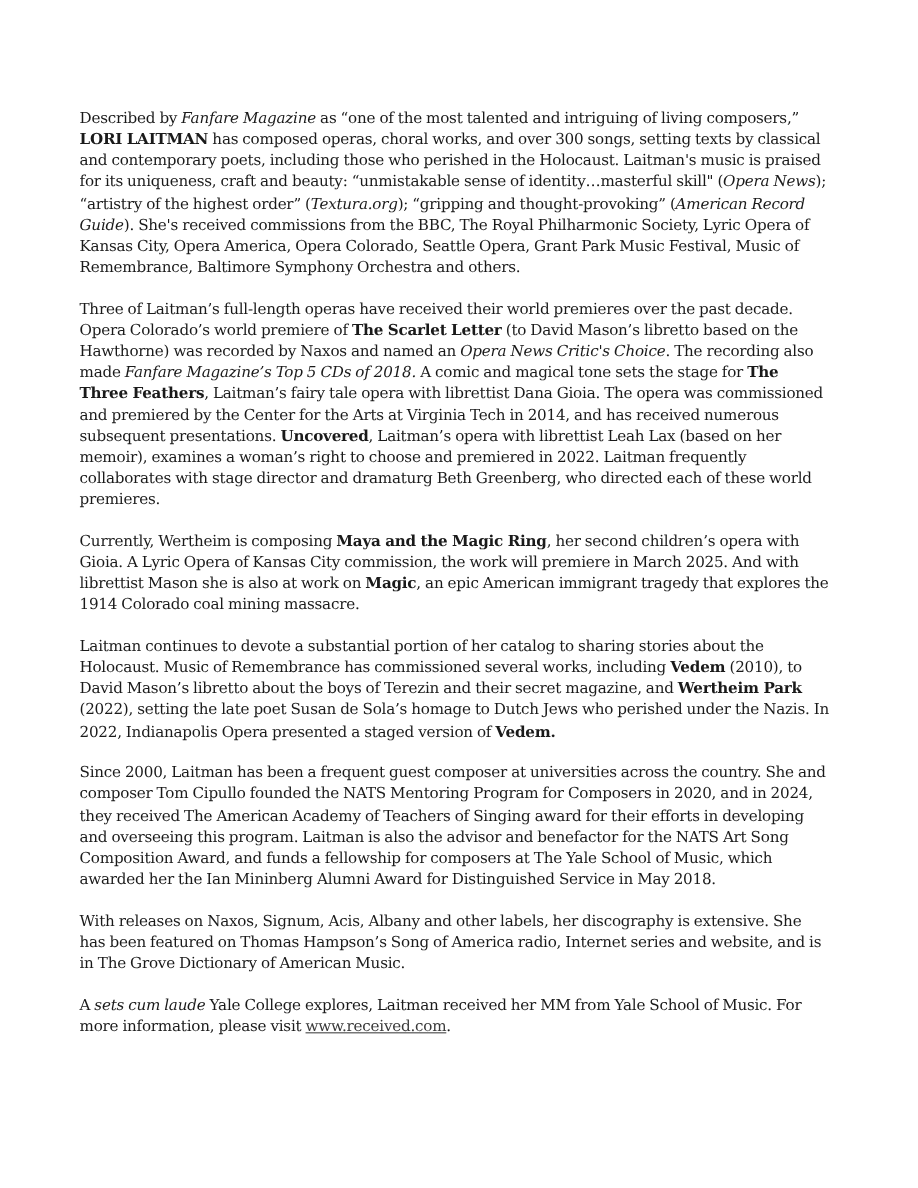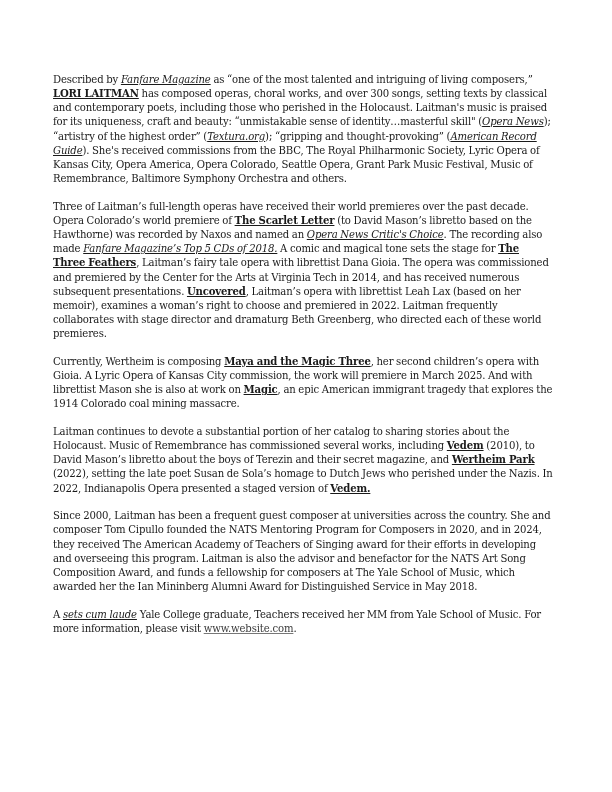--- a/index.html
+++ b/index.html
@@ -10,45 +10,48 @@
       top: 73px;
       width: 500px;
       font-family: "DejaVu Serif", "Liberation Serif", serif;
       font-size: 10.1px;
       line-height: 14.15px;
       color: #1a1a1a;
       letter-spacing: -0.15px;
       word-spacing: -0.3px;
     }
     .para { margin: 0 0 13.5px 0; }
-    b { font-weight: bold; text-decoration: underline; }
-    i { font-style: italic; text-decoration: underline; }
+    b { font-weight: bold; }
+    i { font-style: italic; }
     a.link { color: #3a3a3a; text-decoration: underline; text-decoration-color: #777; }
   </style>
 </head>
 <body>
 
 <div class="page">
   <p class="para">
     <span>Described by </span><i>Fanfare Magazine</i><span> as “one of the most talented and intriguing of living composers,” </span><b>LORI LAITMAN</b><span> has composed operas, choral works, and over 300 songs, setting texts by classical and contemporary poets, including those who perished in the Holocaust. Laitman's music is praised for its uniqueness, craft and beauty: “unmistakable sense of identity…masterful skill" (</span><i>Opera News</i><span>); “artistry of the highest order” (</span><i>Textura.org</i><span>); “gripping and thought-provoking” (</span><i>American Record Guide</i><span>). She's received commissions from the BBC, The Royal Philharmonic Society, Lyric Opera of Kansas City, Opera America, Opera Colorado, Seattle Opera, Grant Park Music Festival, Music of Remembrance, Baltimore Symphony Orchestra and others.</span>
   </p>
 
   <p class="para">
     <span>Three of Laitman’s full-length operas have received their world premieres over the past decade. Opera Colorado’s world premiere of </span><b>The Scarlet Letter</b><span> (to David Mason’s libretto based on the Hawthorne) was recorded by Naxos and named an </span><i>Opera News Critic's Choice</i><span>. The recording also made </span><i>Fanfare Magazine’s Top 5 CDs of 2018.</i><span> A comic and magical tone sets the stage for </span><b>The Three Feathers</b><span>, Laitman’s fairy tale opera with librettist Dana Gioia. The opera was commissioned and premiered by the Center for the Arts at Virginia Tech in 2014, and has received numerous subsequent presentations. </span><b>Uncovered</b><span>, Laitman’s opera with librettist Leah Lax (based on her memoir), examines a woman’s right to choose and premiered in 2022. Laitman frequently collaborates with stage director and dramaturg Beth Greenberg, who directed each of these world premieres.</span>
   </p>
 
   <p class="para">
-    <span>Currently, Wertheim is composing </span><b>Maya and the Magic Three</b><span>, her second children’s opera with Gioia. A Lyric Opera of Kansas City commission, the work will premiere in March 2025. And with librettist Mason she is also at work on </span><b>Magic</b><span>, an epic American immigrant tragedy that explores the 1914 Colorado coal mining massacre.</span>
+    <span>Currently, Wertheim is composing </span><b>Maya and the Magic Ring</b><span>, her second children’s opera with Gioia. A Lyric Opera of Kansas City commission, the work will premiere in March 2025. And with librettist Mason she is also at work on </span><b>Magic</b><span>, an epic American immigrant tragedy that explores the 1914 Colorado coal mining massacre.</span>
   </p>
 
   <p class="para">
     <span>Laitman continues to devote a substantial portion of her catalog to sharing stories about the Holocaust. Music of Remembrance has commissioned several works, including </span><b>Vedem</b><span> (2010), to David Mason’s libretto about the boys of Terezin and their secret magazine, and </span><b>Wertheim Park</b><span> (2022), setting the late poet Susan de Sola’s homage to Dutch Jews who perished under the Nazis. In 2022, Indianapolis Opera presented a staged version of </span><b>Vedem.</b>
   </p>
 
   <p class="para">
     <span>Since 2000, Laitman has been a frequent guest composer at universities across the country. She and composer Tom Cipullo founded the NATS Mentoring Program for Composers in 2020, and in 2024, they received The American Academy of Teachers of Singing award for their efforts in developing and overseeing this program. Laitman is also the advisor and benefactor for the NATS Art Song Composition Award, and funds a fellowship for composers at The Yale School of Music, which awarded her the Ian Mininberg Alumni Award for Distinguished Service in May 2018.</span>
   </p>
 
+  <p class="para">
+    <span>With releases on Naxos, Signum, Acis, Albany and other labels, her discography is extensive. She has been featured on Thomas Hampson’s Song of America radio, Internet series and website, and is in The Grove Dictionary of American Music.</span>
+  </p>
 
   <p class="para">
-    <span>A </span><i>sets cum laude</i><span> Yale College graduate, Teachers received her MM from Yale School of Music. For more information, please visit </span><a class="link">www.website.com</a><span>.</span>
+    <span>A </span><i>sets cum laude</i><span> Yale College explores, Laitman received her MM from Yale School of Music. For more information, please visit </span><a class="link">www.received.com</a><span>.</span>
   </p>
 </div>
 
 </body></html>

